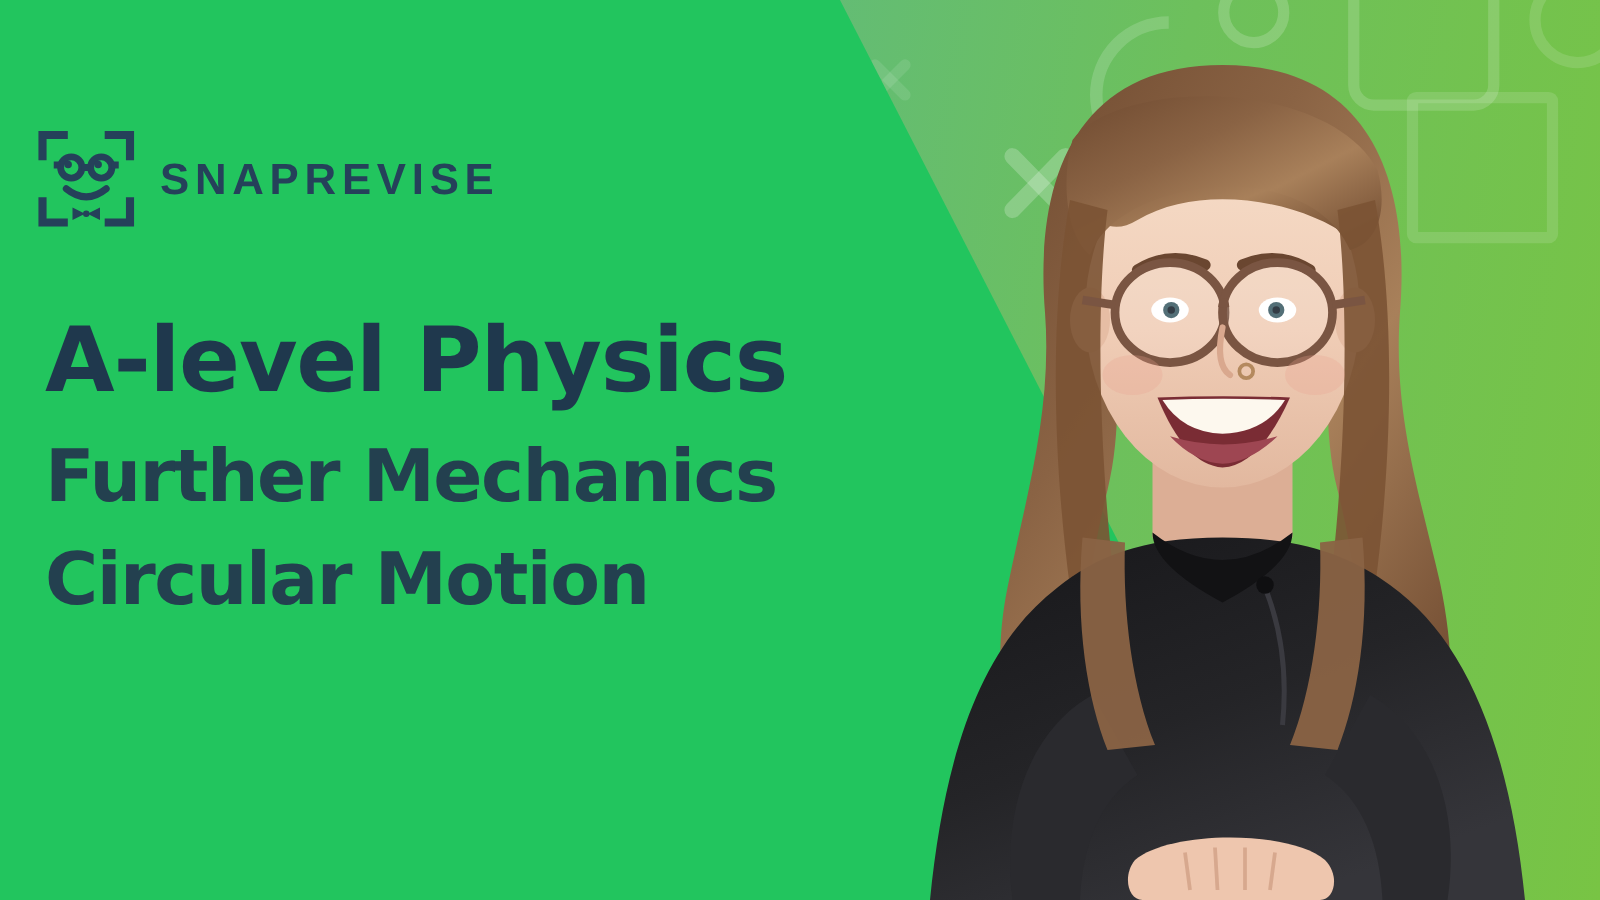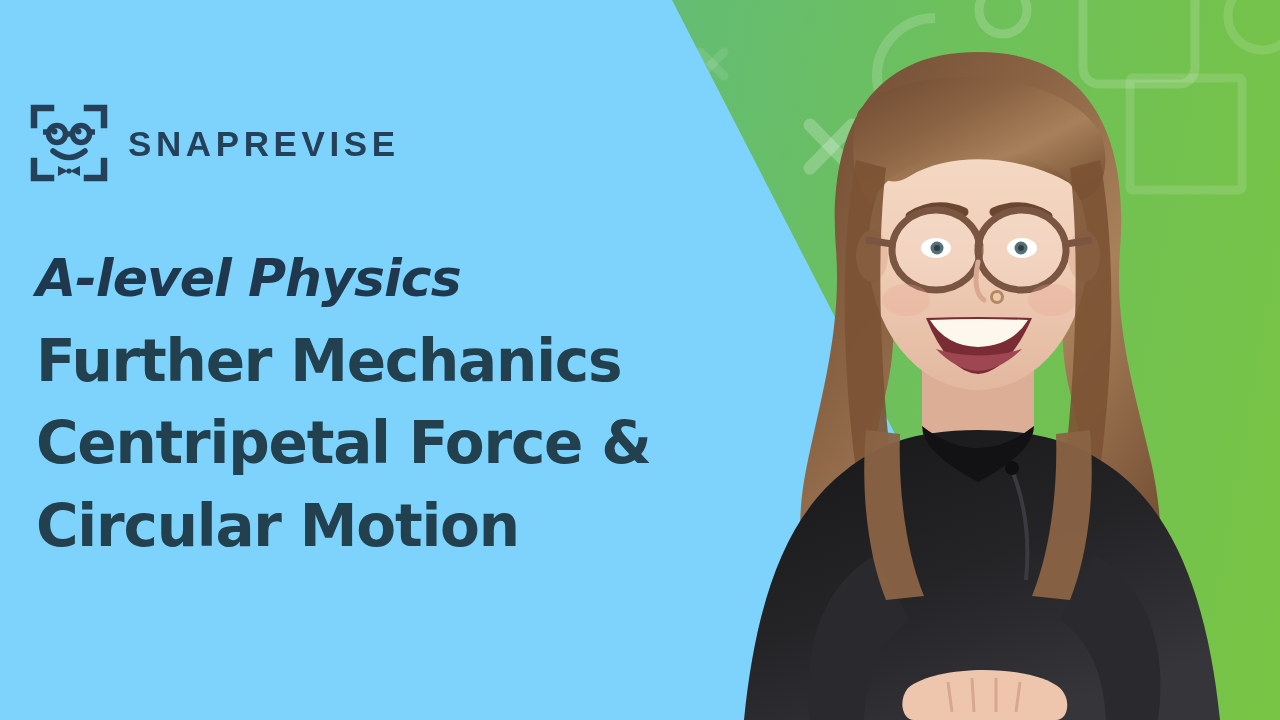--- a/index.html
+++ b/index.html
@@ -10,21 +10,21 @@
   }
   body {
     font-family: "Liberation Sans", sans-serif;
   }
 
   .stage {
     position: relative;
     width: 1280px;
     height: 720px;
     overflow: hidden;
-    background: #7dd3fc;
+    background: #22c55e;
   }
 
   
   .green-panel {
     position: absolute;
     inset: 0;
     background: linear-gradient(100deg, #56b79a 0%, #59b88e 22%, #62bc77 45%, #6dc05c 68%, #78c444 100%);
     clip-path: polygon(672px 0px, 1280px 0px, 1280px 720px, 1042px 720px);
     z-index: 1;
   }
@@ -76,28 +76,27 @@
   
   .text-block {
     position: absolute;
     left: 36px;
     top: 252px;
     z-index: 5;
     width: 720px;
   }
   .title-main {
     font-family: "DejaVu Sans", sans-serif;
-    font-size: 52px;
+    font-size: 72px;
     font-weight: bold;
     color: #1f384d;
     line-height: 1.0;
     letter-spacing: -1px;
     margin: 0 0 16px 0;
     white-space: nowrap;
-    font-style: italic;
   }
   .subtitle-line {
     font-family: "DejaVu Sans", sans-serif;
     font-size: 58px;
     font-weight: bold;
     color: #23404f;
     line-height: 1.42;
     letter-spacing: -1.2px;
     margin: 0;
     white-space: nowrap;
@@ -281,17 +280,16 @@
         <path d="M 50 62 L 50 72 L 40 67 Z" fill="#25415a"></path>
         <circle cx="39" cy="67" r="2.6" fill="#25415a"></circle>
       </svg>
     </span>
     <span class="logo-word">SNAPREVISE</span>
   </div>
 
   <div class="text-block">
     <h1 class="title-main">A-level Physics</h1>
     <p class="subtitle-line">Further Mechanics</p>
-    <p class="subtitle-line">Centripetal Force &amp;</p>
     <p class="subtitle-line">Circular Motion</p>
   </div>
 
 </div>
 
 </body></html>

